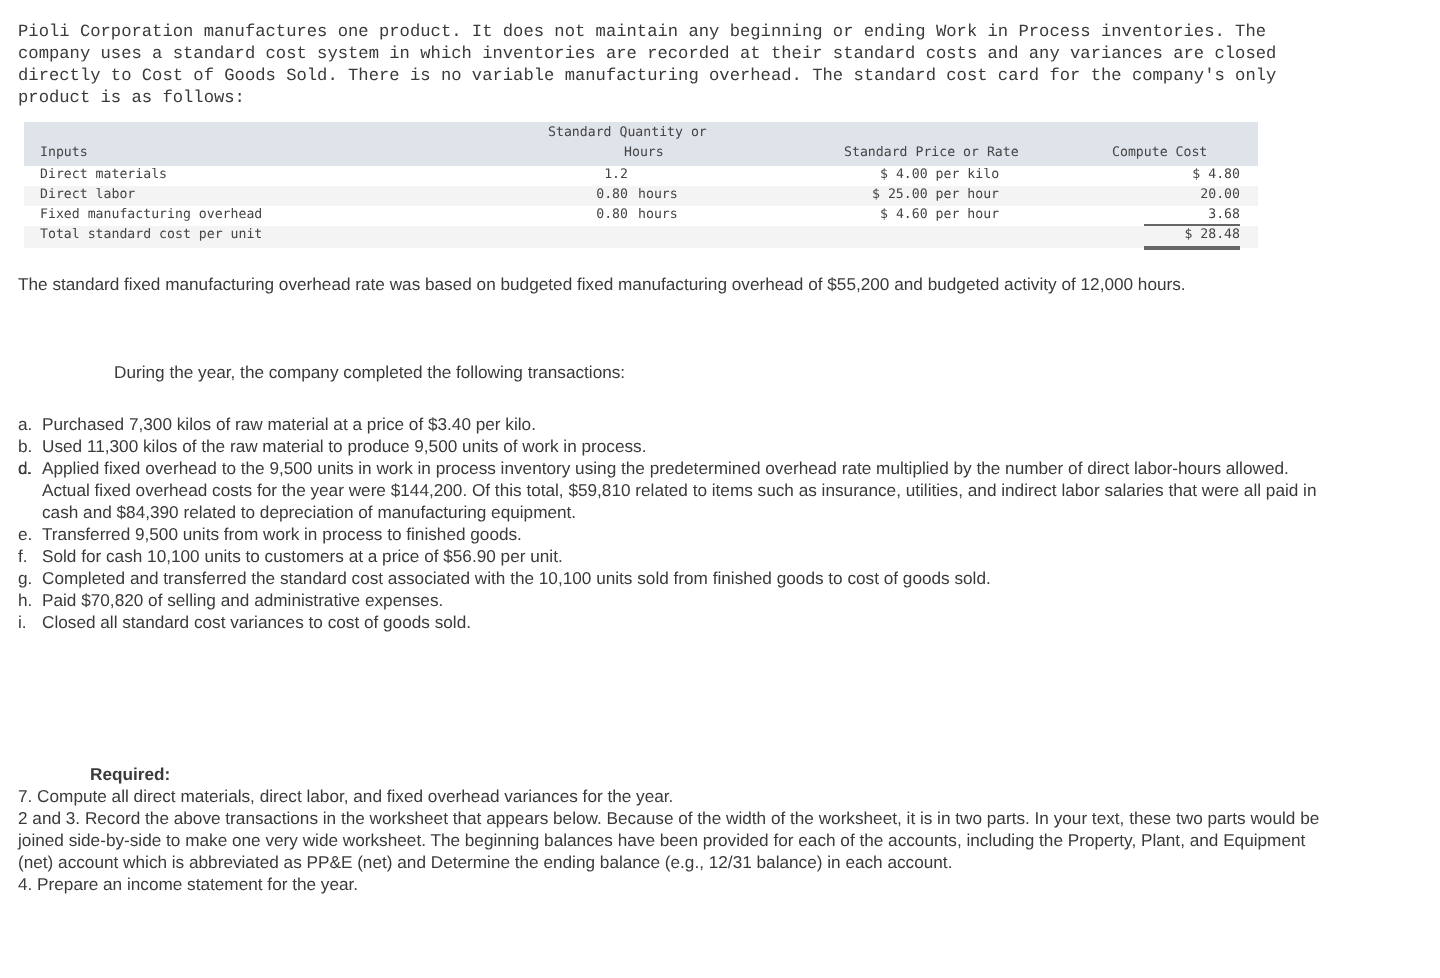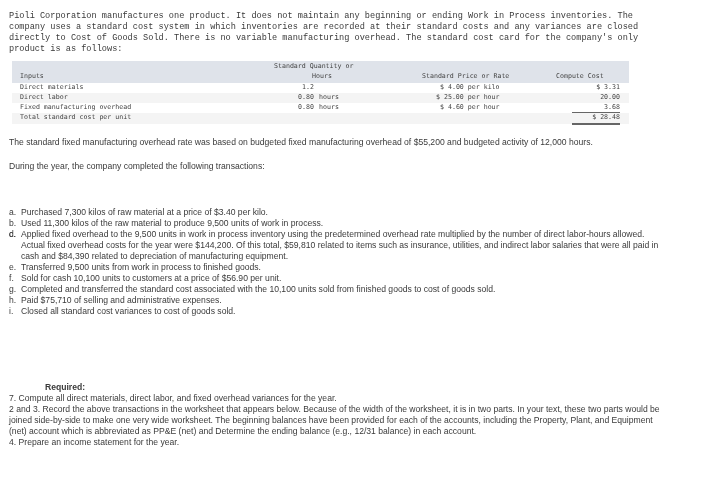--- a/index.html
+++ b/index.html
@@ -22,21 +22,21 @@
     .cost-table .hdr-band {
       position: absolute; left: 0; top: 0; width: 617px; height: 22px; background: #dfe3ea;
     }
     .cost-table .row { position: absolute; left: 0; width: 617px; height: 9.8px; }
     .cost-table .row.alt { background: #f4f4f4; }
     .cell { position: absolute; white-space: pre; }
     .c-input { left: 8px; }
     .c-qty-num { text-align: right; width: 40px; }
     .c-cost { text-align: right; width: 48px; left: 560px; }
     #fixed-note { top: 137px; }
-    #during { top: 161px; }
+    #during { top: 181px; margin-left: 48px; }
     .txn-list { position: absolute; left: 9px; top: 207px; width: 660px; margin: 0; padding: 0; list-style: none; }
     .txn { position: relative; padding-left: 12px; margin: 0; }
     .txn .lbl { position: absolute; left: 0; top: 0; }
     .req { position: absolute; left: 9px; top: 382px; width: 660px; }
     .req-title { font-weight: bold; padding-left: 36px; }
     .req p { margin: 0; }
   </style>
 </head>
 <body>
 
@@ -49,21 +49,21 @@
     <span class="cell" style="left:300px; top:11px;">Hours</span>
     <span class="cell" style="left:410px; top:11px;">Standard Price or Rate</span>
     <span class="cell" style="left:544px; top:11px;">Compute Cost</span>
   </div>
 
   <div class="row" style="top:22px;">
     <span class="cell c-input">Direct materials</span>
     <span class="cell c-qty-num" style="left:262px;">1.2</span>
     <span class="cell" style="left:307px;margin-top:12px;">kilos</span>
     <span class="cell" style="left:428px;">$ 4.00 per kilo</span>
-    <span class="cell c-cost">$ 3.31</span>
+    <span class="cell c-cost">$ 4.80</span>
   </div>
   <div class="row alt" style="top:31.8px;">
     <span class="cell c-input">Direct labor</span>
     <span class="cell c-qty-num" style="left:262px;">0.80</span>
     <span class="cell" style="left:307px;">hours</span>
     <span class="cell" style="left:424px;">$ 25.00 per hour</span>
     <span class="cell c-cost">20.00</span>
   </div>
   <div class="row" style="top:41.6px;">
     <span class="cell c-input">Fixed manufacturing overhead</span>
@@ -84,21 +84,21 @@
 <p id="during" class="para">During the year, the company completed the following transactions:</p>
 
 <ul class="txn-list">
   <li class="txn"><span class="lbl">a.</span><span>Purchased 7,300 kilos of raw material at a price of $3.40 per kilo.</span></li>
   <li class="txn"><span class="lbl">b.</span><span>Used 11,300 kilos of the raw material to produce 9,500 units of work in process.</span></li>
   <li class="txn"><span class="lbl">c.</span></li>
   <li class="txn"><span class="lbl">d.</span><span>Applied fixed overhead to the 9,500 units in work in process inventory using the predetermined overhead rate multiplied by the number of direct labor-hours allowed. Actual fixed overhead costs for the year were $144,200. Of this total, $59,810 related to items such as insurance, utilities, and indirect labor salaries that were all paid in cash and $84,390 related to depreciation of manufacturing equipment.</span></li>
   <li class="txn"><span class="lbl">e.</span><span>Transferred 9,500 units from work in process to finished goods.</span></li>
   <li class="txn"><span class="lbl">f.</span><span>Sold for cash 10,100 units to customers at a price of $56.90 per unit.</span></li>
   <li class="txn"><span class="lbl">g.</span><span>Completed and transferred the standard cost associated with the 10,100 units sold from finished goods to cost of goods sold.</span></li>
-  <li class="txn"><span class="lbl">h.</span><span>Paid $75,710 of selling and administrative expenses.</span></li>
+  <li class="txn"><span class="lbl">h.</span><span>Paid $70,820 of selling and administrative expenses.</span></li>
   <li class="txn"><span class="lbl">i.</span><span>Closed all standard cost variances to cost of goods sold.</span></li>
 </ul>
 
 <div class="req">
   <p class="req-title">Required:</p>
   <p>7. Compute all direct materials, direct labor, and fixed overhead variances for the year.</p>
   <p>2 and 3. Record the above transactions in the worksheet that appears below. Because of the width of the worksheet, it is in two parts. In your text, these two parts would be joined side-by-side to make one very wide worksheet. The beginning balances have been provided for each of the accounts, including the Property, Plant, and Equipment (net) account which is abbreviated as PP&amp;E (net) and Determine the ending balance (e.g., 12/31 balance) in each account.</p>
   <p>4. Prepare an income statement for the year.</p>
 </div>
 

